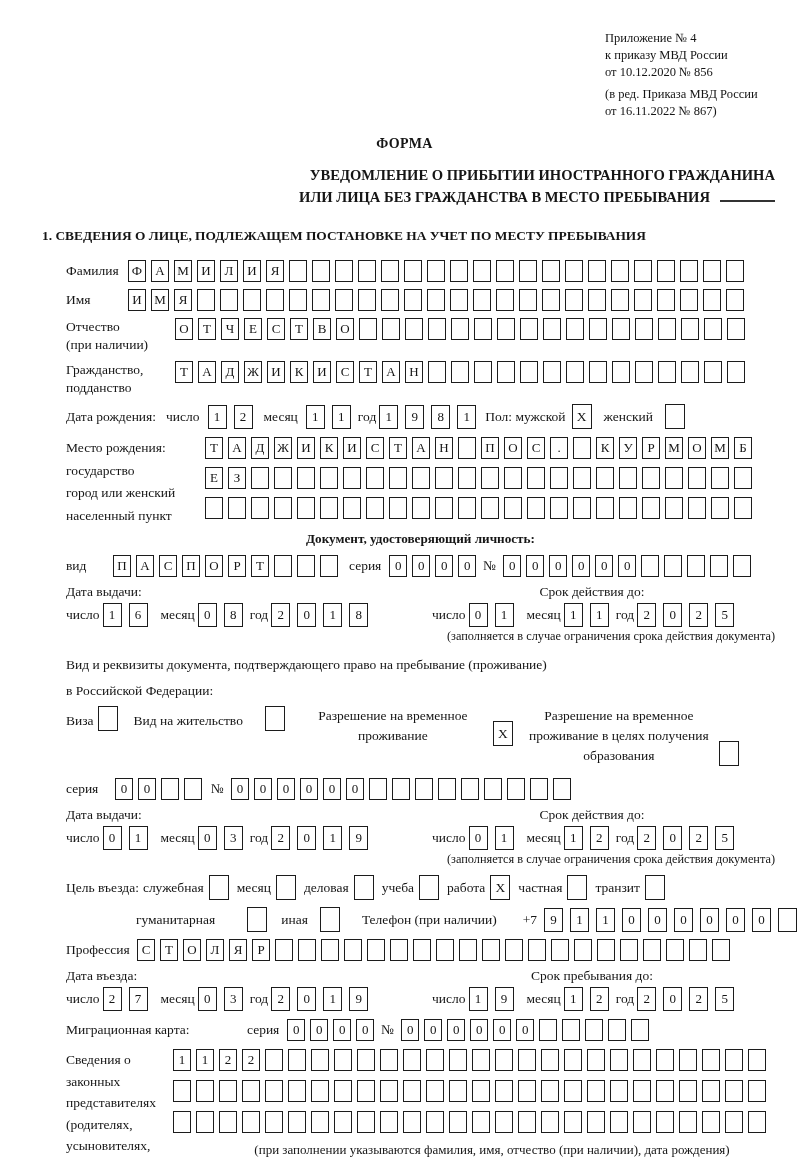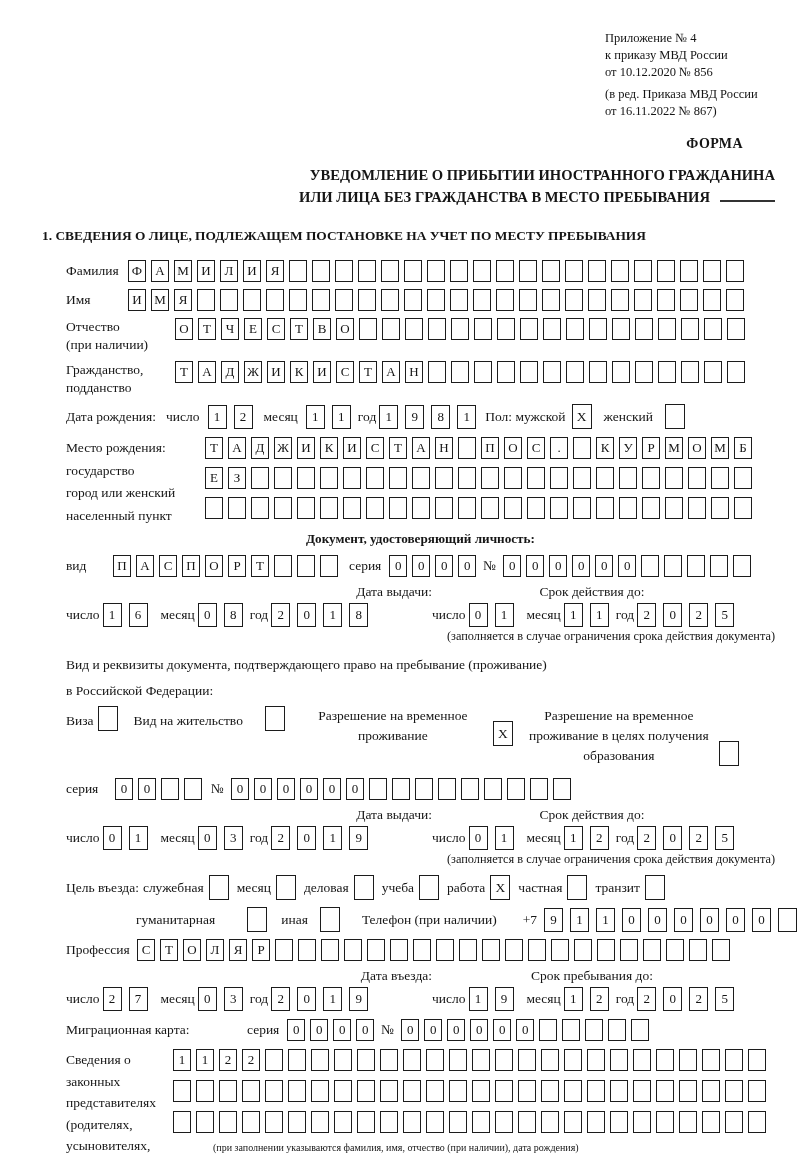--- a/index.html
+++ b/index.html
@@ -1,61 +1,61 @@
 <!DOCTYPE html>
 <html><head>
 <meta charset="utf-8">
 <style>
   html,body{margin:0;padding:0;background:#fff;}
   body{width:800px;height:1163px;color:#151515;font-family:"Liberation Serif","DejaVu Serif",serif;font-size:13.5px;overflow:hidden;}
   .page{padding:30px 25px 0 66px;box-sizing:border-box;width:800px;}
   
   .annex{margin-left:auto;width:170px;line-height:17px;font-size:12.5px;}
   .annex-gap{height:5px;}
-  .forma{text-align:right;padding-right:32px;font-weight:bold;font-size:14px;margin-top:16px;letter-spacing:.4px;}
+  .forma{text-align:center;padding-right:32px;font-weight:bold;font-size:14px;margin-top:16px;letter-spacing:.4px;}
   .title{text-align:right;font-weight:bold;font-size:14.6px;line-height:22px;margin-top:12px;margin-left:-20px;}
   .blankline{display:inline-block;width:55px;border-bottom:2px solid #333;height:12px;margin-left:10px;}
   .section{font-weight:bold;font-size:13.4px;margin:20px 0 16px -24px;white-space:nowrap;}
   
   .row{display:flex;align-items:center;margin-bottom:7px;}
   .row.top{align-items:flex-start;}
   .cells{display:flex;flex:none;}
   .cell{flex:none;width:16px;height:20px;border:1.6px solid #1c1c1c;margin-right:5px;display:flex;align-items:center;justify-content:center;font-size:13px;background:#fff;}
   .date .cell{width:17px;height:22px;margin-right:7px;}
   .cb{flex:none;width:18px;height:23px;border:1.6px solid #1c1c1c;display:inline-flex;align-items:center;justify-content:center;font-size:13.5px;background:#fff;}
   .lbl{flex:none;}
   .lblw{width:62px;flex:none;}
   .lbl2{width:109px;flex:none;line-height:18px;} .mr10{margin-right:10px;}
   
   .bp-labels{width:139px;flex:none;line-height:22.5px;}
   .bp-cellrows .cells{margin-bottom:8px;}
   .doc-head{text-align:center;font-weight:bold;font-size:13.2px;margin:4px 0 8px;}
   
   .dp-heads{display:flex;margin:4px 0 3px;}
-  .dp-h1{width:366px;text-align:right;flex:none;}
+  .dp-h1{width:366px;text-align:left;flex:none;}
   .dp-h2{width:320px;text-align:center;flex:none;}
   .dp-row{display:flex;align-items:center;}
   .dg{display:flex;align-items:center;flex:none;}
   .dg1{width:366px;}
   .dl{margin-right:3px;flex:none;}
   .note{text-align:right;font-size:12.3px;margin:2px 0 8px;}
   .intro{line-height:26px;}
   
   .opts{display:flex;align-items:flex-start;margin:2px 0 12px;}
   .opt{display:flex;align-items:flex-end;}
   .opt .ol{line-height:20px;}
   .opt .ctr{text-align:center;font-family:Liberation Serif, serif;}
   .opt .cb{margin-left:8px;}
   
   .p-item{display:flex;align-items:center;flex:none;margin-right:8px;}
   .p-item .cb{margin-left:5px;}
   
   .rep-labels{width:107px;flex:none;line-height:21.5px;}
   .rep-cellrows .cells{margin-bottom:9px;}
-  .rep-note{font-size:10px;margin-top:2px;margin-left:40px;}
+  .rep-note{font-size:13px;margin-top:2px;margin-left:40px;text-align:center;}
 </style>
 </head>
 <body>
 
 <div class="page">
 
   <div class="annex">
     <div>Приложение № 4</div>
     <div>к приказу МВД России</div>
     <div>от 10.12.2020 № 856</div>

